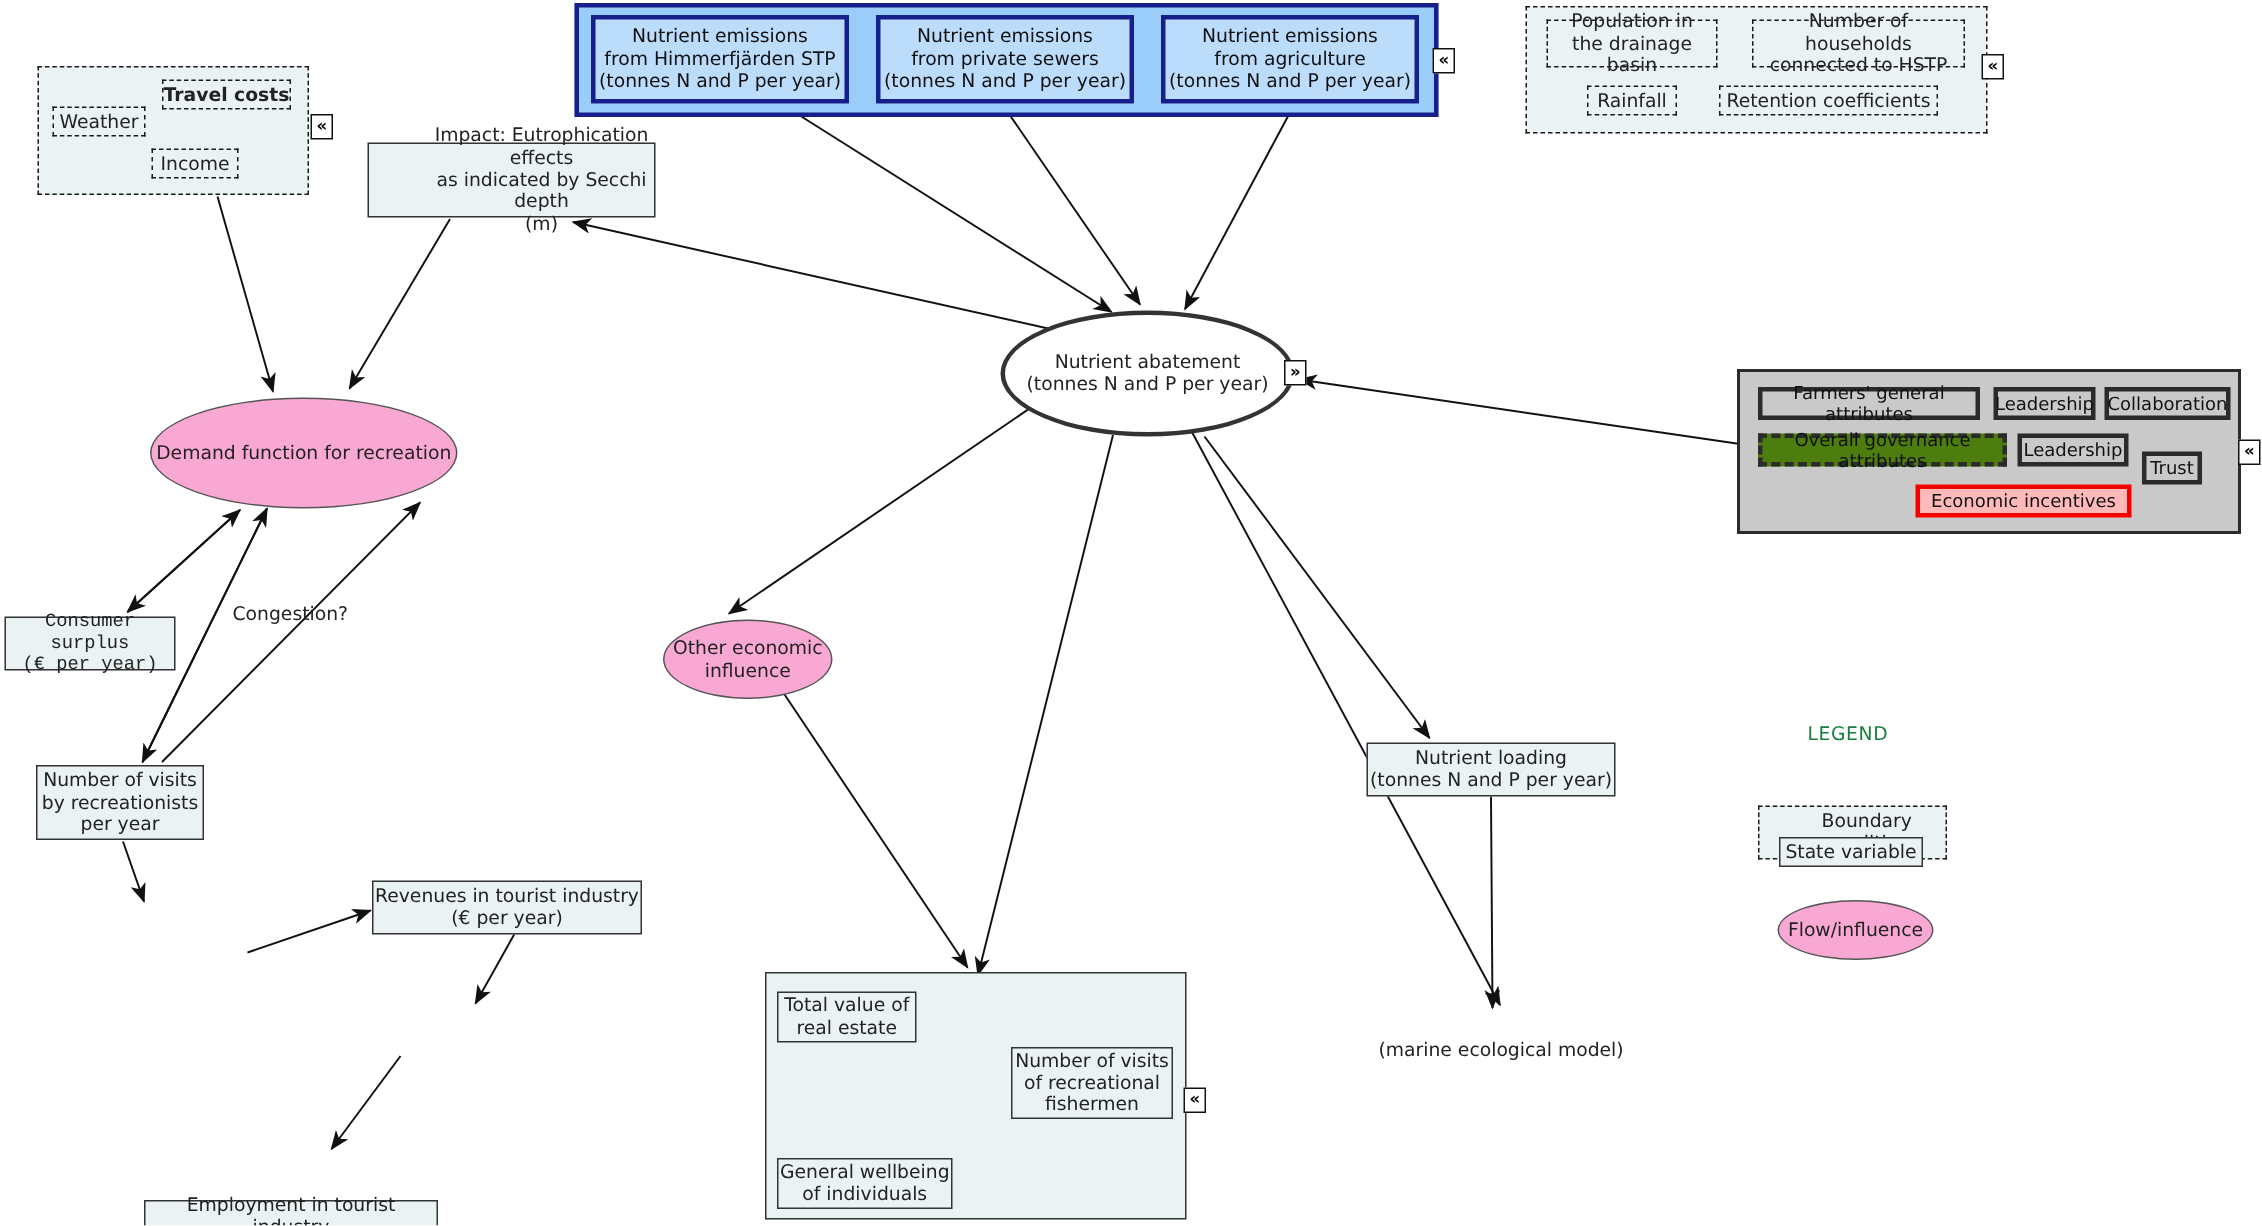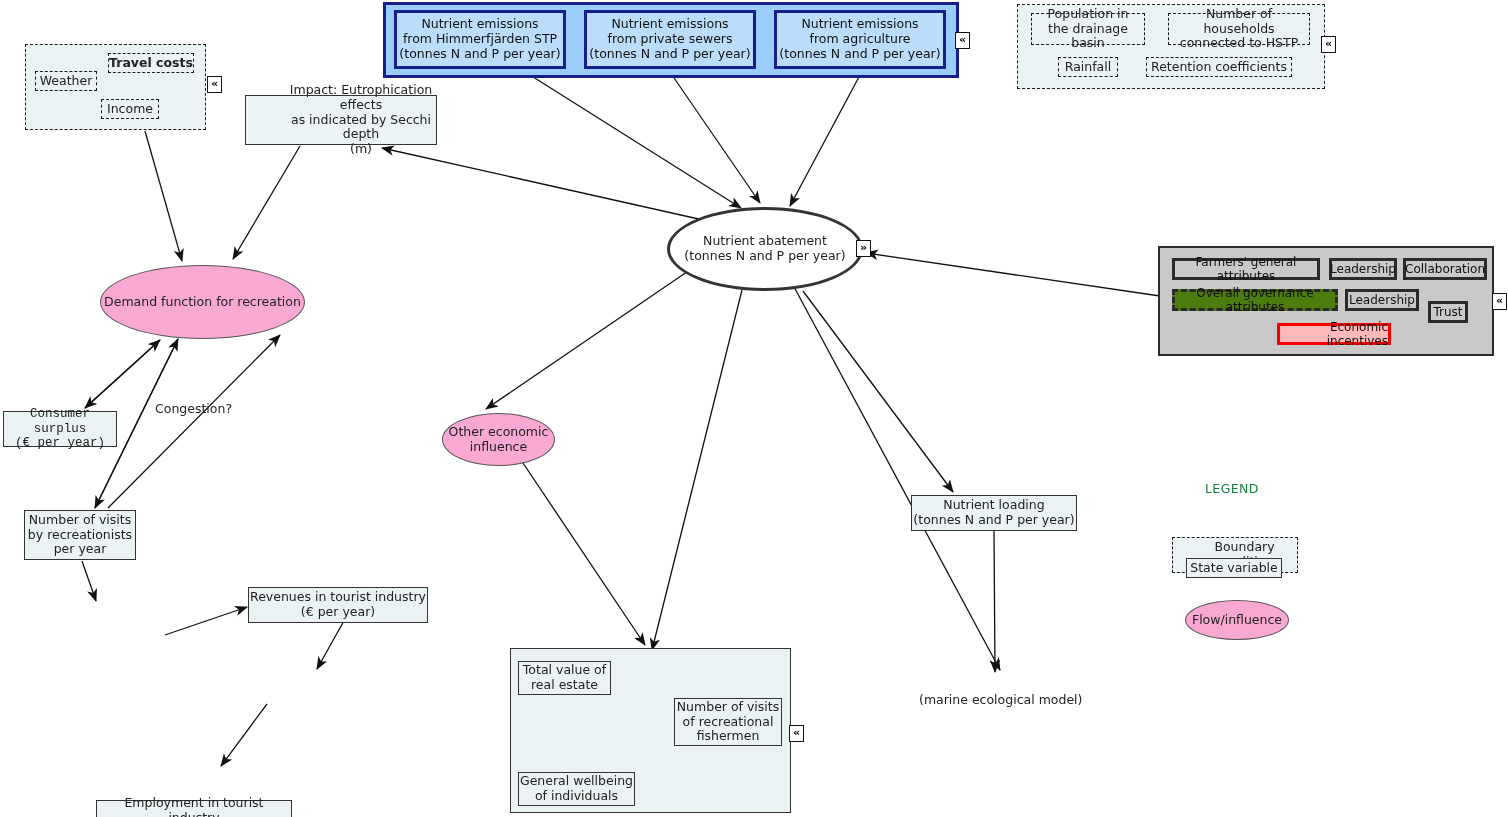--- a/index.html
+++ b/index.html
@@ -166,21 +166,21 @@
   </div>
   <div class="node grey-box-dashed" style="left:1172px;top:289px;width:166px;height:22px;">
     <span class="txt">Overall governance attributes</span>
   </div>
   <div class="node grey-box" style="left:1345px;top:289px;width:74px;height:22px;">
     <span class="txt">Leadership</span>
   </div>
   <div class="node grey-box" style="left:1428px;top:289px;width:40px;height:22px;margin-top:12px;">
     <span class="txt">Trust</span>
   </div>
-  <div class="node red-box" style="left:1277px;top:323px;width:114px;height:22px;text-align:right;">
+  <div class="node red-box" style="left:1277px;top:323px;width:144px;height:22px;text-align:right;">
     <span class="txt">Economic incentives</span>
   </div>
   <div class="marker" style="left:1492px;top:293px;">«</div>
 
   <div class="node ellipse" style="left:100px;top:265px;width:205px;height:74px;">
     <span class="txt">Demand function for recreation</span>
   </div>
 
   <div class="node state" style="left:3px;top:411px;width:114px;height:36px;font-family:Liberation Mono, monospace;">
     <span class="txt">Consumer surplus

